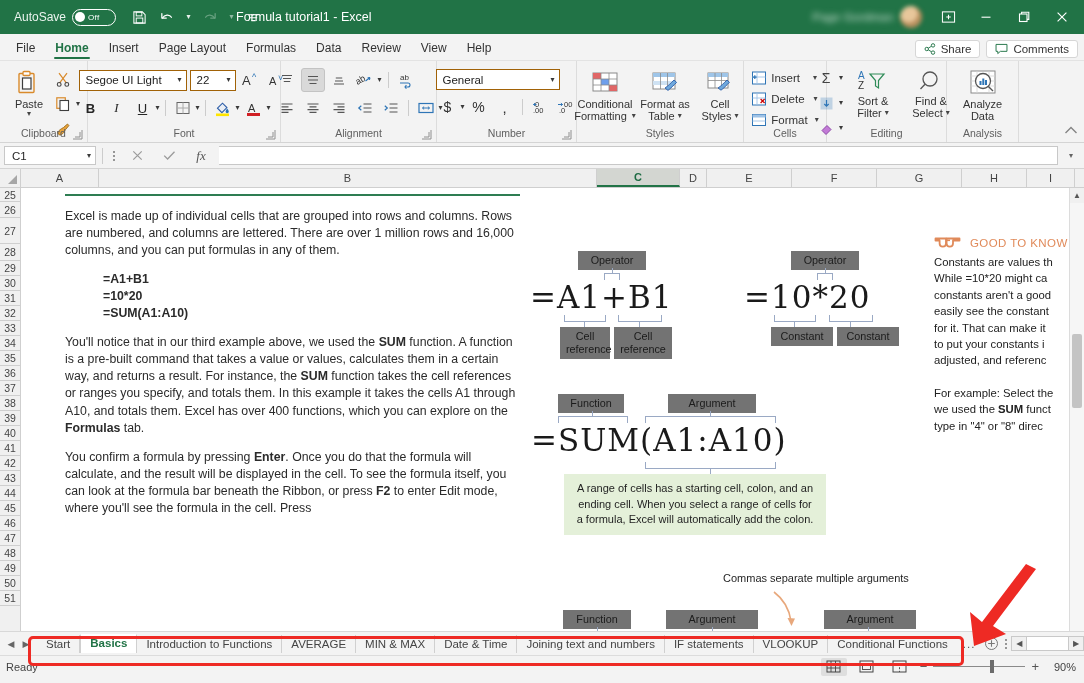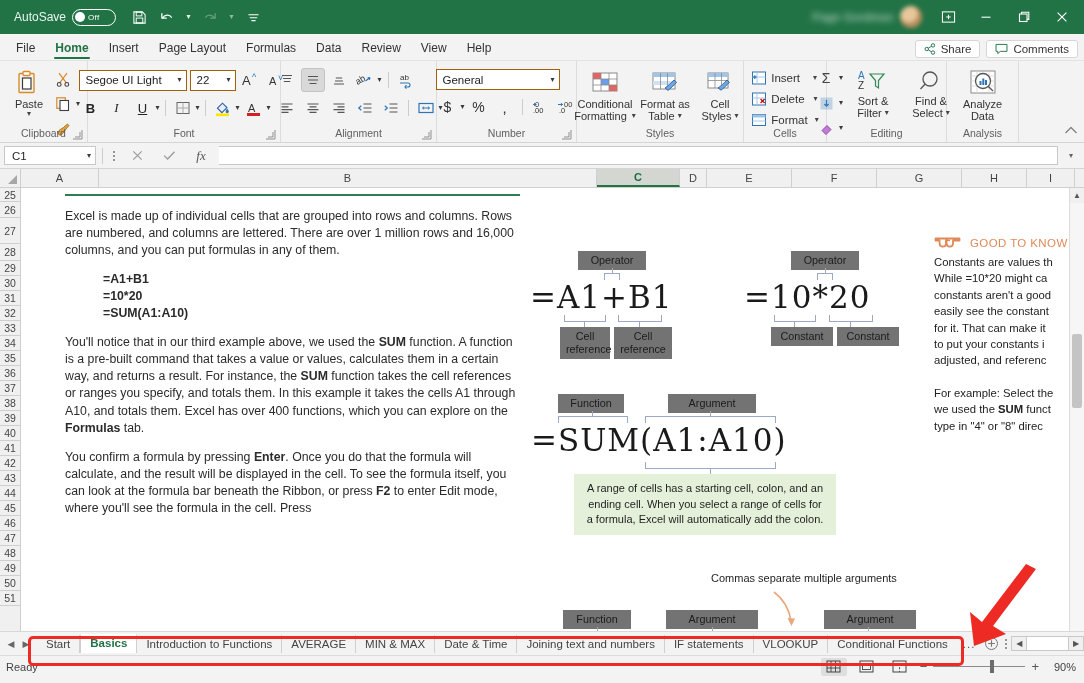--- a/index.html
+++ b/index.html
@@ -158,21 +158,21 @@
   .formula{
     font-family:"DejaVu Serif", serif;font-size:31px;color:#1a1a1a;letter-spacing:1px;
     white-space:nowrap;
   }
   .brace{border:1.3px solid #9aa9c4;border-bottom:none;height:7px;}
   .brace-dn{border:1.3px solid #9aa9c4;border-top:none;height:7px;}
   .greenbox{
     background:#e4f0d9;font-size:11px;line-height:15.5px;color:#1f1f1f;
     text-align:center;padding:7px 10px;
   }
-  .note{font-size:11px;color:#1f1f1f;}
+  .note{font-size:11px;color:#1f1f1f;margin-left:12px;}
 
   
   .gtk{position:absolute;left:913px;top:48px;width:150px;overflow:hidden;}
   .gtk-head{display:flex;align-items:center;gap:8px;margin-bottom:5px;}
   .gtk-title{color:#e08a5a;font-size:11.5px;letter-spacing:.4px;}
   .gtk-body{font-size:11.3px;line-height:16.4px;color:#222;white-space:nowrap;}
   .gtk-body b{font-weight:bold;}
 
   
   .vscroll{position:absolute;right:0;top:19px;width:15px;bottom:0;background:#f6f6f6;border-left:1px solid #dcdcdc;}
@@ -259,20 +259,21 @@
     <div class="qat-caret dis">
         <span class="caret" style="opacity:.5">▾</span>
       </div>
     <div class="qat-btn">
       <svg width="13" height="13" viewBox="0 0 14 14">
           <path d="M2 4h10M3.5 7.2h7M5.2 10.4h3.6" stroke="#fff" stroke-width="1.2" stroke-linecap="round"></path>
         </svg>
     </div>
   </div>
 
+  <div class="doc-title">Formula tutorial1  -  Excel</div>
 
 
   <div class="tb-right">
     <span class="user-name">Page Gordman</span>
     <span class="avatar"></span>
     <div class="win-btn">
       <svg width="15" height="14" viewBox="0 0 16 15">
           <rect x="1.5" y="2" width="13" height="11" fill="none" stroke="#fff" stroke-width="1.1"></rect>
           <path d="M8 5v5M5.6 7.5h4.8" stroke="#fff" stroke-width="1.1"></path>
         </svg>
@@ -876,21 +877,21 @@
         <div style="position:absolute;left:0;top:206px;width:300px">
           <div class="chip" style="position:absolute;left:32px;top:0;width:66px">Function</div>
           <div class="chip" style="position:absolute;left:142px;top:0;width:88px">Argument</div>
           <div class="brace" style="position:absolute;left:32px;top:22px;width:70px"></div>
           <div style="position:absolute;left:66px;top:17px;width:1.3px;height:5px;background:#9aa9c4"></div>
           <div class="brace" style="position:absolute;left:119px;top:22px;width:131px"></div>
           <div style="position:absolute;left:184px;top:17px;width:1.3px;height:5px;background:#9aa9c4"></div>
           <div class="formula" style="position:absolute;left:5px;top:28px">=SUM(A1:A10)</div>
           <div class="brace-dn" style="position:absolute;left:119px;top:68px;width:131px"></div>
           <div style="position:absolute;left:184px;top:75px;width:1.3px;height:5px;background:#9aa9c4"></div>
-          <div class="greenbox" style="position:absolute;left:48px;top:80px;width:262px">A range of cells has a starting cell, colon, and an ending cell. When you select a range of cells for a formula, Excel will automatically add the colon.</div>
+          <div class="greenbox" style="position:absolute;left:38px;top:80px;width:262px">A range of cells has a starting cell, colon, and an ending cell. When you select a range of cells for a formula, Excel will automatically add the colon.</div>
         </div>
 
         <div style="position:absolute;left:0;top:384px;width:420px">
           <div class="note" style="position:absolute;left:185px;top:0">Commas separate multiple arguments</div>
           <svg style="position:absolute;left:245px;top:18px" width="30" height="42">
               <path d="M3 2C11 8 18 18 20 31" fill="none" stroke="#e8a87c" stroke-width="1.6"></path>
               <path d="M16.5 28l4 8 3.5-7.5z" fill="#e8a87c"></path>
             </svg>
           <div class="chip" style="position:absolute;left:37px;top:38px;width:68px">Function</div>
           <div class="chip" style="position:absolute;left:140px;top:38px;width:92px">Argument</div>

